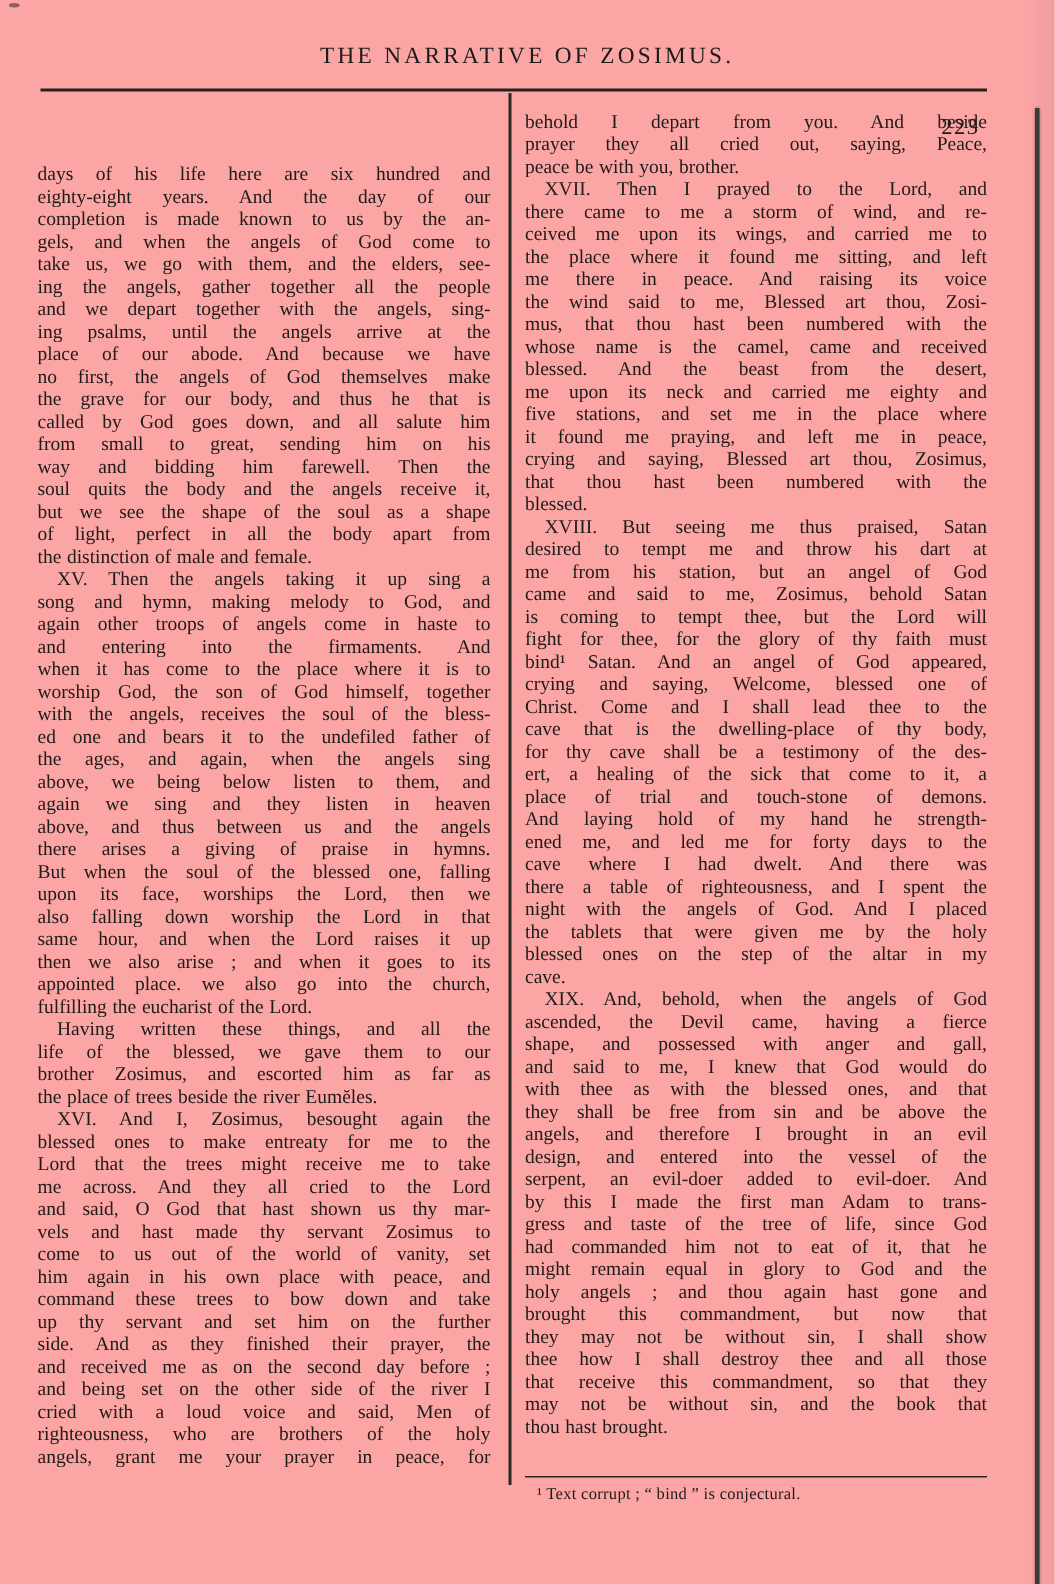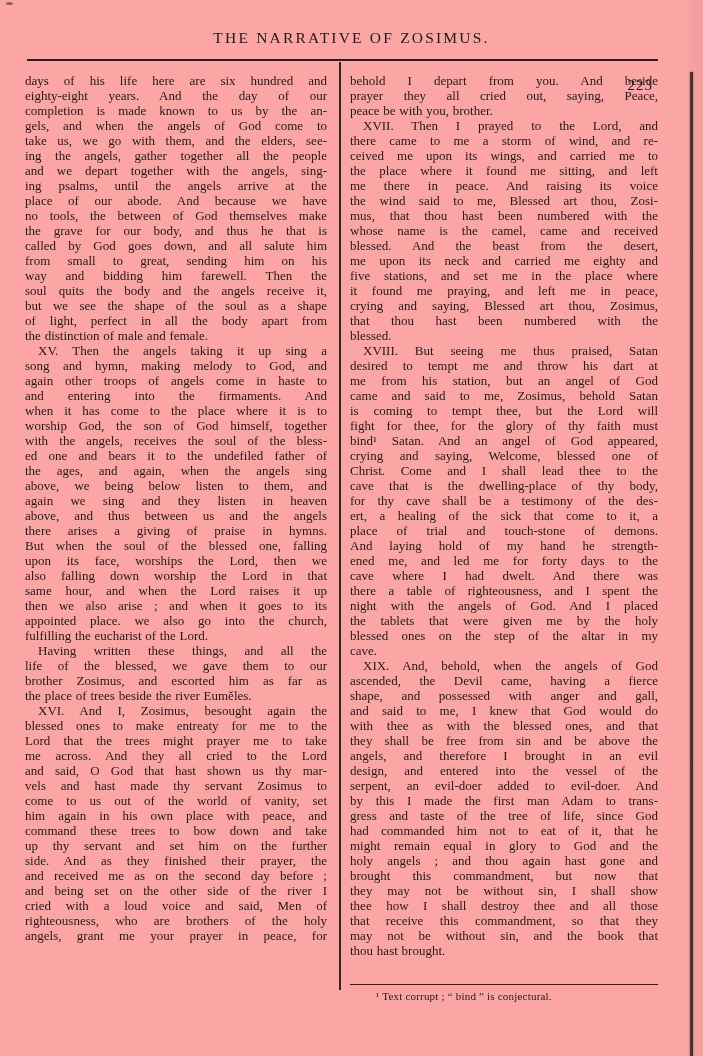--- a/index.html
+++ b/index.html
@@ -30,21 +30,21 @@
   .header-rule {
     position: absolute;
     top: 59px; left: 27px;
     width: 631px; height: 2px;
     background: #24221f;
   }
   .column {
     position: absolute;
     top: 73px;
   }
-  .column.left  { left: 25px;  width: 302px; }
+  .column.left  { left: 25px;  width: 302px; margin-top: 35px; }
   .column.right { left: 350px; width: 308px; }
   .column-divider {
     position: absolute;
     top: 62px; left: 339px;
     width: 2px; height: 928px;
     background: #2b2927;
   }
   .line {
     font-size: 13px;
     line-height: 15px;
@@ -60,21 +60,20 @@
   .footnote-rule {
     height: 1px;
     background: #26241f;
     margin-bottom: 5px;
   }
   .footnote-text {
     font-size: 11px;
     line-height: 13px;
     text-indent: 8px;
     letter-spacing: 0.2px;
-    margin-left: 18px;
   }
   .binding-line {
     position: absolute;
     left: 690px; top: 72px;
     width: 2.5px; height: 984px;
     background: #3e3b36;
     box-shadow: 0 0 2px rgba(0,0,0,0.45);
   }
   .edge-shade {
     position: absolute;
@@ -108,21 +107,21 @@
       <div class="para">
         <div class="line">days of his life here are six hundred and</div>
         <div class="line">eighty-eight years.  And the day of our</div>
         <div class="line">completion is made known to us by the an-</div>
         <div class="line">gels, and when the angels of God come to</div>
         <div class="line">take us, we go with them, and the elders, see-</div>
         <div class="line">ing the angels, gather together all the people</div>
         <div class="line">and we depart together with the angels, sing-</div>
         <div class="line">ing psalms, until the angels arrive at the</div>
         <div class="line">place of our abode.  And because we have</div>
-        <div class="line">no tools, the between of God themselves make</div>
+        <div class="line">no first, the angels of God themselves make</div>
         <div class="line">the grave for our body, and thus he that is</div>
         <div class="line">called by God goes down, and all salute him</div>
         <div class="line">from small to great, sending him on his</div>
         <div class="line">way and bidding him farewell.  Then the</div>
         <div class="line">soul quits the body and the angels receive it,</div>
         <div class="line">but we see the shape of the soul as a shape</div>
         <div class="line">of light, perfect in all the body apart from</div>
         <div class="line last">the distinction of male and female.</div>
       </div>
       <div class="para">
@@ -149,21 +148,21 @@
       </div>
       <div class="para">
         <div class="line first">Having written these things, and all the</div>
         <div class="line">life of the blessed, we gave them to our</div>
         <div class="line">brother Zosimus, and escorted him as far as</div>
         <div class="line last">the place of trees beside the river Eumĕles.</div>
       </div>
       <div class="para">
         <div class="line first">XVI.  And I, Zosimus, besought again the</div>
         <div class="line">blessed ones to make entreaty for me to the</div>
-        <div class="line">Lord that the trees might prayer me to take</div>
+        <div class="line">Lord that the trees might receive me to take</div>
         <div class="line">me across.  And they all cried to the Lord</div>
         <div class="line">and said, O God that hast shown us thy mar-</div>
         <div class="line">vels and hast made thy servant Zosimus to</div>
         <div class="line">come to us out of the world of vanity, set</div>
         <div class="line">him again in his own place with peace, and</div>
         <div class="line">command these trees to bow down and take</div>
         <div class="line">up thy servant and set him on the further</div>
         <div class="line">side.  And as they finished their prayer, the</div>
         <div class="line">and received me as on the second day before ;</div>
         <div class="line">and being set on the other side of the river I</div>

